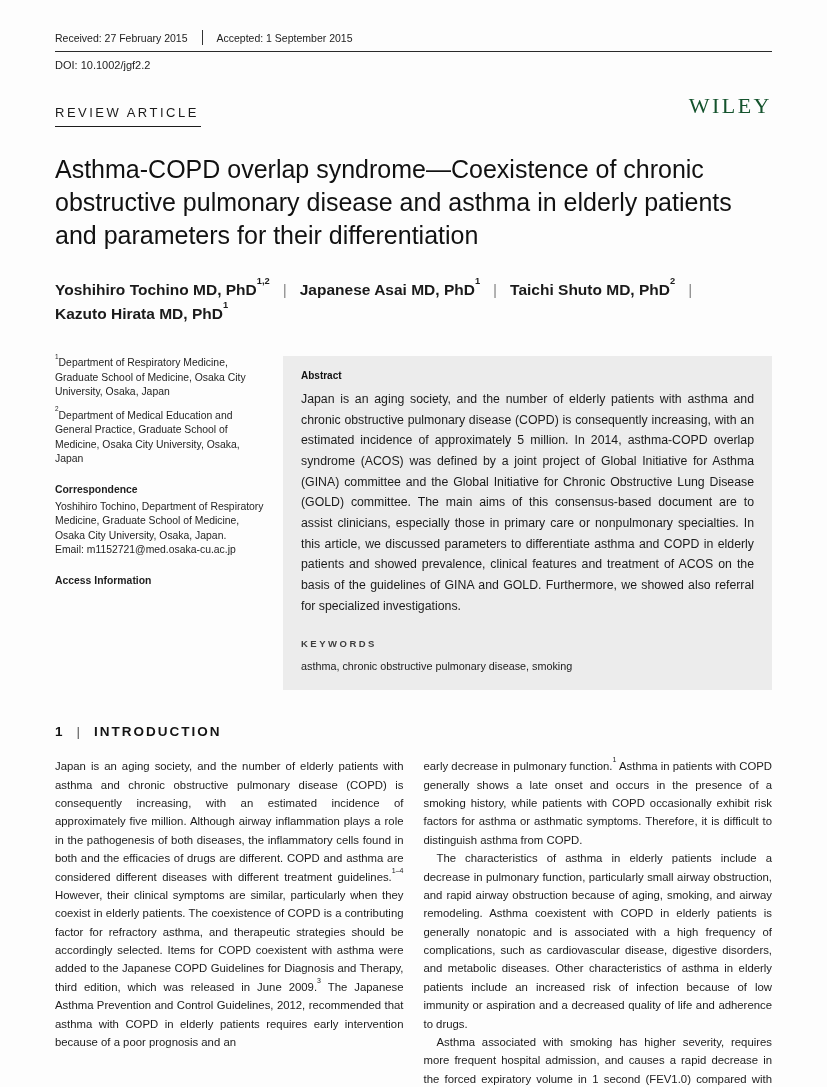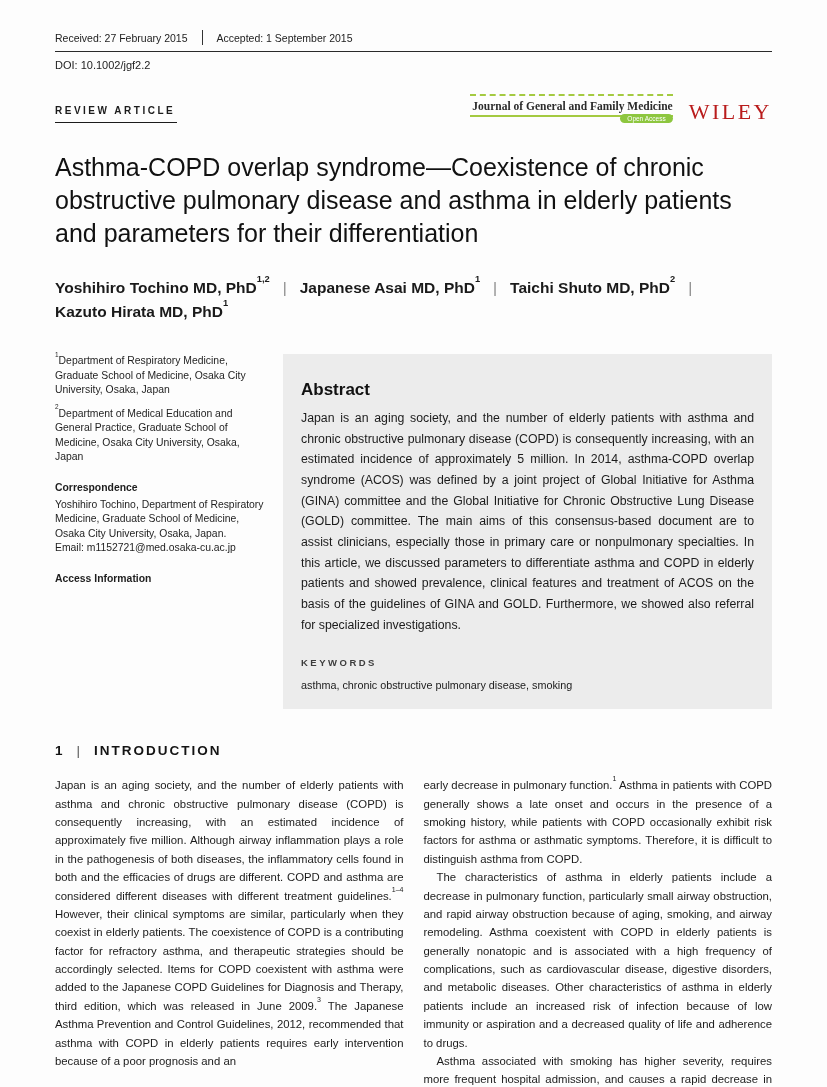--- a/index.html
+++ b/index.html
@@ -9,46 +9,46 @@
     display:flex;flex-direction:column;
     font-family:"Liberation Sans",sans-serif;color:#1c1c1c;
   }
   
   .meta-row{display:flex;align-items:center;font-size:10.5px;color:#222;}
   .meta-row .vrule{width:1px;height:15px;background:#333;margin:0 14px;}
   .top-rule{border:none;border-top:1.3px solid #2a2a2a;margin:6px 0 0 0;}
   .doi{font-size:11px;margin-top:7px;color:#222;}
   
   .type-row{display:flex;justify-content:space-between;align-items:flex-start;margin-top:22px;}
-  .article-type{display:inline-block;font-size:10px;font-weight:bold;letter-spacing:2.5px;
+  .article-type{display:inline-block;font-size:13px;font-weight:normal;letter-spacing:2.5px;
     border-bottom:1.6px solid #1c1c1c;padding:12px 2px 6px 0;}
   .banner-right{display:flex;align-items:center;gap:16px;}
   .journal-banner{display:flex;align-items:stretch;width:208px;}
   .jbar{width:10px;background:linear-gradient(to right,#dde033 45%,#b2d235 45%);margin-right:5px;}
   .jinner{flex:1;display:flex;flex-direction:column;justify-content:center;}
   .jdashes{border-top:2px dashed #a4ca41;margin:1px 0 2px 0;}
   .jname{font-family:"Liberation Serif",serif;font-weight:bold;font-size:11.5px;color:#2b2b2b;padding:2px 0 3px 2px;white-space:nowrap;}
   .jrule{position:relative;border-top:2px solid #a4ca41;height:8px;}
   .jpill{position:absolute;right:0;top:-3px;background:#8dc63f;color:#fff;font-size:6.5px;
     padding:1px 7px;border-radius:6px;line-height:7px;}
-  .wiley{font-family:"Liberation Serif",serif;font-size:22px;letter-spacing:2.5px;color:#b91c1c;margin-top:6px;}
+  .wiley{font-family:"Liberation Serif",serif;font-size:22px;letter-spacing:2.5px;color:#14532d;}
   
   h1.title{font-size:25px;line-height:1.32;font-weight:normal;margin:26px 0 0 0;color:#111;max-width:700px;}
   .authors{margin-top:26px;font-size:15.5px;font-weight:bold;line-height:1.55;color:#1a1a1a;max-width:700px;}
   .authors sup{font-size:60%;position:relative;top:-0.5em;line-height:0;}
   .asep{color:#8a8a8a;font-weight:normal;margin:0 13px;}
   
   .info-abstract{display:flex;margin-top:30px;gap:14px;}
   .side{width:214px;flex:0 0 214px;font-size:10.4px;line-height:1.4;color:#1e1e1e;}
   .side sup{font-size:62%;position:relative;top:-0.45em;line-height:0;}
   .side .aff{margin-bottom:9px;}
   .side .block-head{font-weight:bold;margin:16px 0 2px 0;}
   .side a{color:#1e1e1e;text-decoration:none;}
   .abstract-box{flex:1;background:#ececec;padding:14px 18px 18px 18px;}
-  .abstract-box h2{font-size:17px;margin:12px 0 8px 0;color:#111;}
+  .abstract-box h2{font-size:10px;margin:0 0 8px 0;color:#111;}
   .abstract-text{font-size:12.3px;line-height:1.68;text-align:justify;color:#1b1b1b;margin:0;}
   .kw-head{font-size:9.5px;font-weight:bold;letter-spacing:2.5px;color:#3d3d3d;margin-top:22px;}
   .kw{font-size:10.8px;margin-top:11px;color:#1b1b1b;}
   
   .section-heading{display:flex;align-items:baseline;font-size:13.5px;font-weight:bold;
     letter-spacing:2px;margin:34px 0 0 0;color:#141414;}
   .section-heading .ssep{margin:0 12px;font-weight:normal;color:#555;}
   .columns{display:flex;gap:20px;margin-top:18px;}
   .col{flex:1;font-size:11.35px;line-height:1.62;text-align:justify;color:#1b1b1b;}
   .col p{margin:0;}
@@ -64,30 +64,20 @@
     <span>Received: 27 February 2015</span>
     <span class="vrule"></span>
     <span>Accepted: 1 September 2015</span>
   </div>
   <hr class="top-rule">
   <div class="doi">DOI: 10.1002/jgf2.2</div>
 
   <div class="type-row">
     <span class="article-type">REVIEW ARTICLE</span>
     <div class="banner-right">
-      <div class="journal-banner">
-        <div class="jbar"></div>
-        <div class="jinner">
-          <div class="jdashes"></div>
-          <div class="jname">Journal of General and Family Medicine</div>
-          <div class="jrule">
-            <span class="jpill">Open Access</span>
-          </div>
-        </div>
-      </div>
       <div class="wiley">WILEY</div>
     </div>
   </div>
 
   <h1 class="title">Asthma-COPD overlap syndrome—Coexistence of chronic obstructive pulmonary disease and asthma in elderly patients and parameters for their differentiation</h1>
 
   <div class="authors">
     <span><span>Yoshihiro Tochino MD, PhD</span><sup>1,2</sup></span><span class="asep">|</span><span><span>Japanese Asai MD, PhD</span><sup>1</sup></span><span class="asep">|</span><span><span>Taichi Shuto MD, PhD</span><sup>2</sup></span><span class="asep">|</span><br>
     <span><span>Kazuto Hirata MD, PhD</span><sup>1</sup></span>
   </div>

